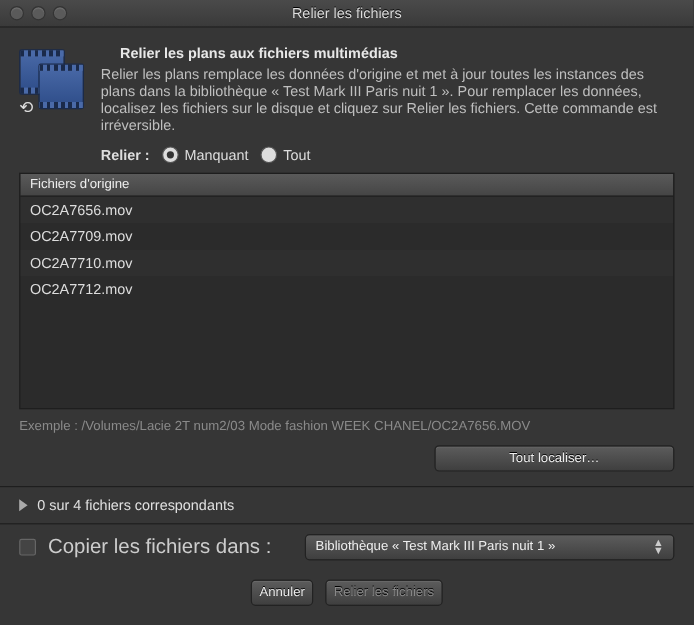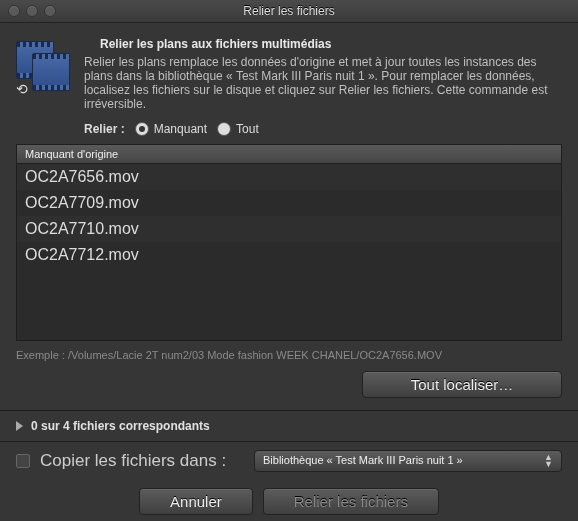--- a/index.html
+++ b/index.html
@@ -19,29 +19,29 @@
   .header-text{flex:1}
   .header-text h1{margin:0 0 4px 16px;font-size:12px;font-weight:bold;color:#e8e8e8}
   .header-text p{margin:0;font-size:12px;line-height:14px;color:#bfbfbf}
   .radio-row{margin:11px 0 8px 0;display:flex;align-items:center;gap:10px;font-size:12px;color:#ddd}
   .radio-row .lbl{font-weight:bold}
   .radio{display:inline-flex;align-items:center;gap:5px;cursor:pointer}
   .radio .dot{width:12px;height:12px;border-radius:50%;background:#ddd;border:1px solid #555;display:inline-flex;align-items:center;justify-content:center}
   .radio .dot.on:after{content:"";width:6px;height:6px;border-radius:50%;background:#333}
   .table{border:1px solid #1e1e1e;background:#2b2b2b;height:195px;overflow:hidden}
   .thead{background:linear-gradient(#5a5a5a,#454545);color:#eee;font-size:11px;padding:3px 8px;border-bottom:1px solid #1e1e1e}
-  .trow{padding:4px 8px;font-size:16px;color:#ddd}
+  .trow{padding:4px 8px;font-size:12px;color:#ddd}
   .trow:nth-child(odd){background:#2f2f2f}
   .example{margin:8px 0 10px 0;color:#8a8a8a;font-size:11px}
   .locate-row{display:flex;justify-content:flex-end;margin-bottom:12px}
-  .btn{background:linear-gradient(#5c5c5c,#3f3f3f);border:1px solid #222;border-radius:4px;color:#eee;font-size:15px;padding:4px 30px;cursor:pointer;text-shadow:0 -1px 0 #000;box-shadow:0 1px 0 rgba(255,255,255,.08) inset}
+  .btn{background:linear-gradient(#5c5c5c,#3f3f3f);border:1px solid #222;border-radius:4px;color:#eee;font-size:11px;padding:4px 6px;cursor:pointer;text-shadow:0 -1px 0 #000;box-shadow:0 1px 0 rgba(255,255,255,.08) inset}
   .btn.wide{width:200px;text-align:center}
   .btn.disabled{color:#888}
   .divider{height:1px;background:#1e1e1e;margin:0 -16px}
-  .matching{display:flex;align-items:center;gap:8px;padding:8px 0;color:#e0e0e0;font-size:12px;font-weight:bold}
+  .matching{display:flex;align-items:center;gap:8px;padding:8px 0;color:#e0e0e0;font-size:12px;font-weight:normal}
   .disclosure{width:0;height:0;border-top:5px solid transparent;border-bottom:5px solid transparent;border-left:7px solid #aaa}
   .copy-row{display:flex;align-items:center;gap:10px;padding:8px 0 16px 0}
   .checkbox{width:12px;height:12px;border:1px solid #666;border-radius:2px;background:#444}
   .copy-row .copylbl{color:#ccc;font-size:17px}
   .select{flex:0 0 290px;margin-left:auto;background:linear-gradient(#5c5c5c,#3f3f3f);border:1px solid #222;border-radius:4px;color:#eee;font-size:11px;padding:3px 8px;display:flex;align-items:flex-start;justify-content:space-between}
   .select .arrows2{font-size:9px;line-height:7px;color:#ccc;text-align:center}
   .footer{display:flex;justify-content:center;gap:10px;padding-bottom:6px}
 </style>
 </head>
 <body>
@@ -74,21 +74,21 @@
         </label>
         <label class="radio">
           <span class="dot"></span>
           <span>Tout</span>
         </label>
       </div>
     </div>
   </div>
 
   <div class="table">
-    <div class="thead">Manquant d'origine</div>
+    <div class="thead">Fichiers d'origine</div>
     <div>
       <div class="trow">OC2A7656.mov</div>
       <div class="trow">OC2A7709.mov</div>
       <div class="trow">OC2A7710.mov</div>
       <div class="trow">OC2A7712.mov</div>
     </div>
   </div>
 
   <div class="example">
     <span>Exemple :</span>

